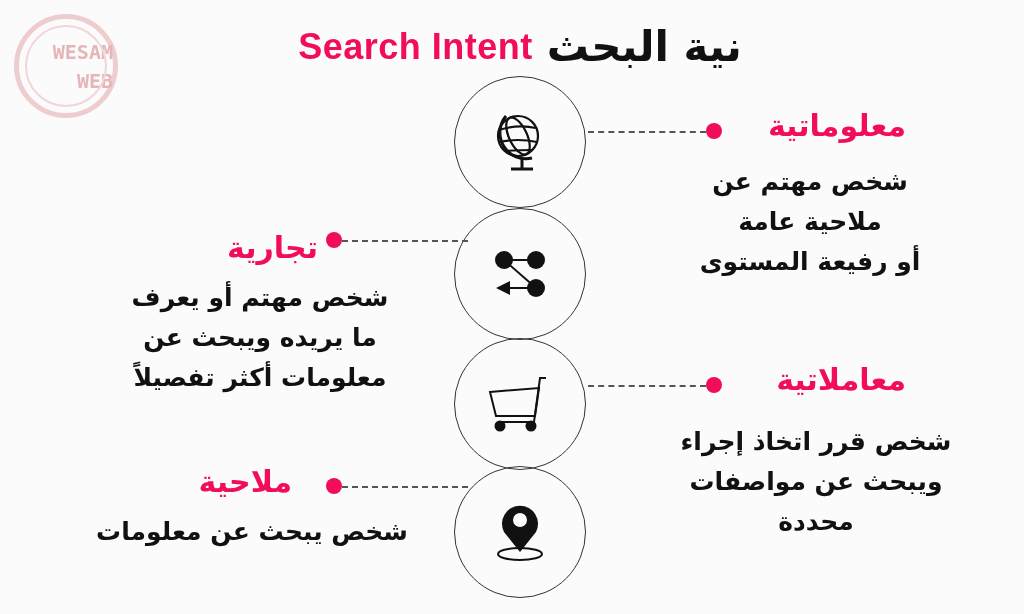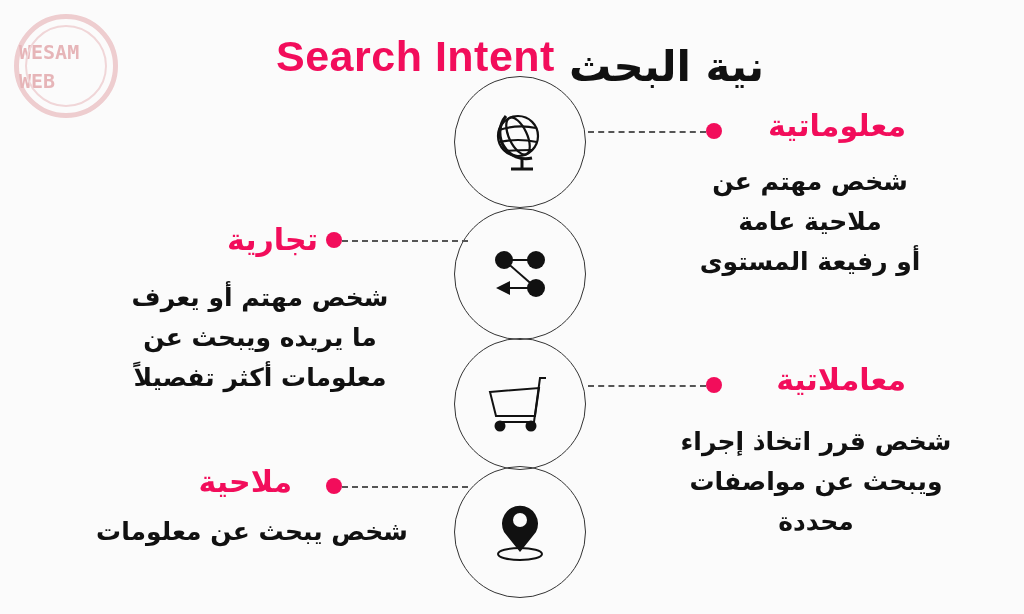--- a/index.html
+++ b/index.html
@@ -5,35 +5,35 @@
   html, body { margin: 0; padding: 0; }
   body {
     width: 1024px; height: 614px; overflow: hidden;
     background: #fbfbfb;
     font-family: "DejaVu Sans", sans-serif;
     position: relative;
   }
   .logo {
     position: absolute; left: 14px; top: 14px; width: 104px; height: 104px;
     border-radius: 50%; border: 5px solid #ecc5c8; box-sizing: border-box;
-    display: flex; flex-direction: column; align-items: flex-start; justify-content: center;
+    display: flex; flex-direction: column; align-items: flex-end; justify-content: center;
     color: #e3a9ad; opacity: 0.85; gap: 9px;
   }
   .logo::before {
     content: ""; position: absolute; inset: 6px; border-radius: 50%;
     border: 2px solid #efd0d2;
   }
   .logo span { font-family: "DejaVu Sans Mono", monospace; font-weight: bold; font-size: 20px; line-height: 20px; letter-spacing: 0px; }
   .title {
     position: absolute; top: 22px; left: 0; width: 1024px; text-align: center;
     display: flex; justify-content: center; align-items: center; gap: 14px;
     padding-left: 8px;
   }
-  .title .en { color: #f20d5b; font-family: "Liberation Sans", sans-serif; font-weight: 900; font-size: 43px; letter-spacing: 0.5px; }
-  .title .ar { color: #111; font-weight: bold; font-size: 42px; margin-top: 20px; }
+  .title .en { color: #f20d5b; font-family: "Liberation Sans", sans-serif; font-weight: 900; font-size: 36px; letter-spacing: 0.5px; }
+  .title .ar { color: #111; font-weight: bold; font-size: 42px; }
   .circle {
     position: absolute; width: 132px; height: 132px; border-radius: 50%;
     border: 1.5px solid #333; box-sizing: border-box; left: 454px;
     display: flex; align-items: center; justify-content: center; background: transparent;
   }
   .circle svg { width: 72px; height: 72px; }
   .dash { position: absolute; border-top: 2px dashed #555; height: 0; }
   .dot { position: absolute; width: 16px; height: 16px; border-radius: 50%; background: #f20d5b; }
   .heading { position: absolute; color: #f20d5b; font-weight: bold; font-size: 30px; direction: rtl; white-space: nowrap; }
   .desc { position: absolute; color: #111; font-weight: bold; font-size: 25px; line-height: 40px; direction: rtl; text-align: center; }
@@ -76,21 +76,21 @@
     <line x1="20" y1="22" x2="52" y2="50" stroke="#111" stroke-width="2"></line>
     <line x1="52" y1="50" x2="22" y2="50" stroke="#111" stroke-width="2"></line>
     <circle cx="20" cy="22" r="9" fill="#111"></circle>
     <circle cx="52" cy="22" r="9" fill="#111"></circle>
     <circle cx="52" cy="50" r="9" fill="#111"></circle>
     <polygon points="12,50 26,43 26,57" fill="#111"></polygon>
   </svg>
 </div>
 <div class="dash" style="left:342px; top:240px; width:126px;"></div>
 <div class="dot" style="left:326px; top:232px;"></div>
-<div class="heading" style="right:706px; top:222px;text-align:right;">تجارية</div>
+<div class="heading" style="right:706px; top:230px;text-align:right;">تجارية</div>
 <div class="desc" style="left:100px; width:320px; top:278px;">
   <div>شخص مهتم أو يعرف</div>
   <div>ما يريده ويبحث عن</div>
   <div>معلومات أكثر تفصيلاً</div>
 </div>
 
 <div class="circle" style="top:338px;">
   <svg viewBox="0 0 72 72" fill="none" stroke="#111" stroke-width="2">
     <path d="M62 10 L56 10 L50 54 L14 54"></path>
     <path d="M6 24 L55 20 L51 48 L12 48 Z"></path>

